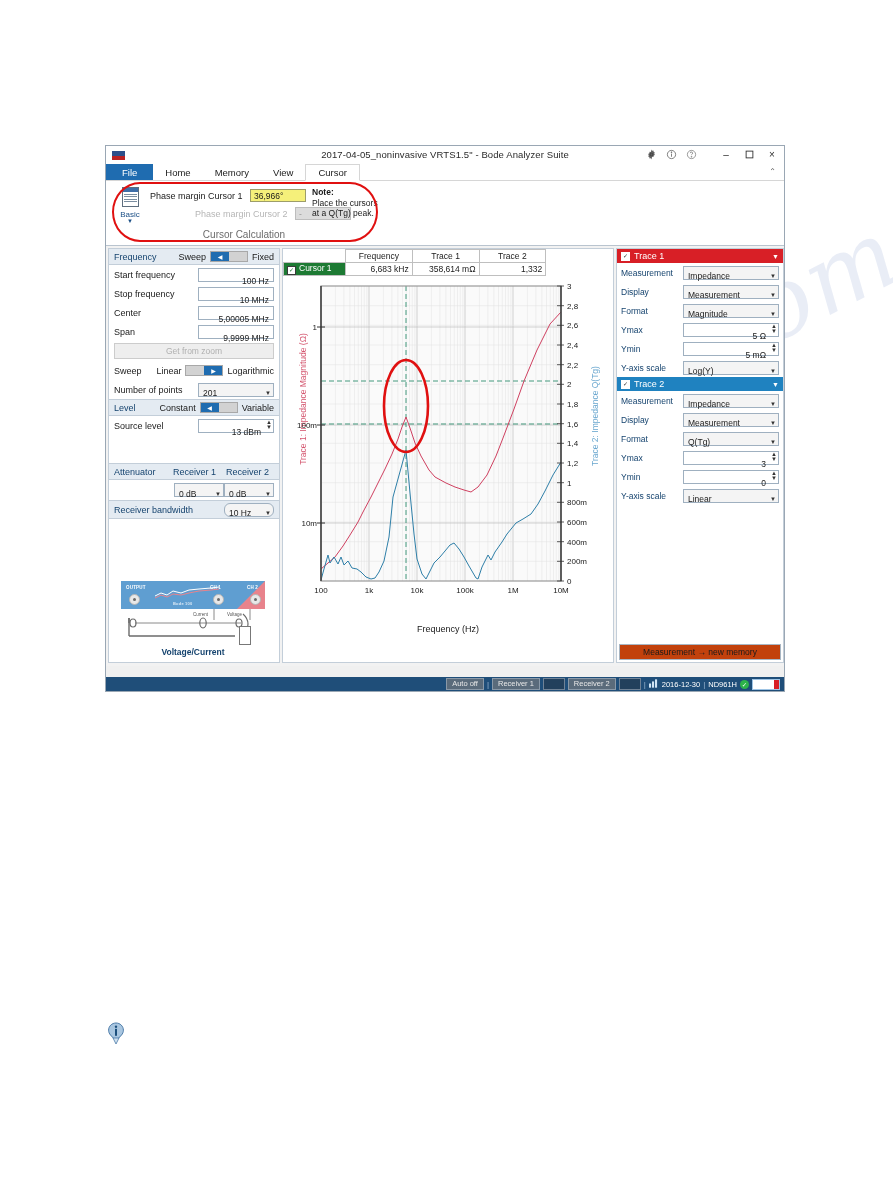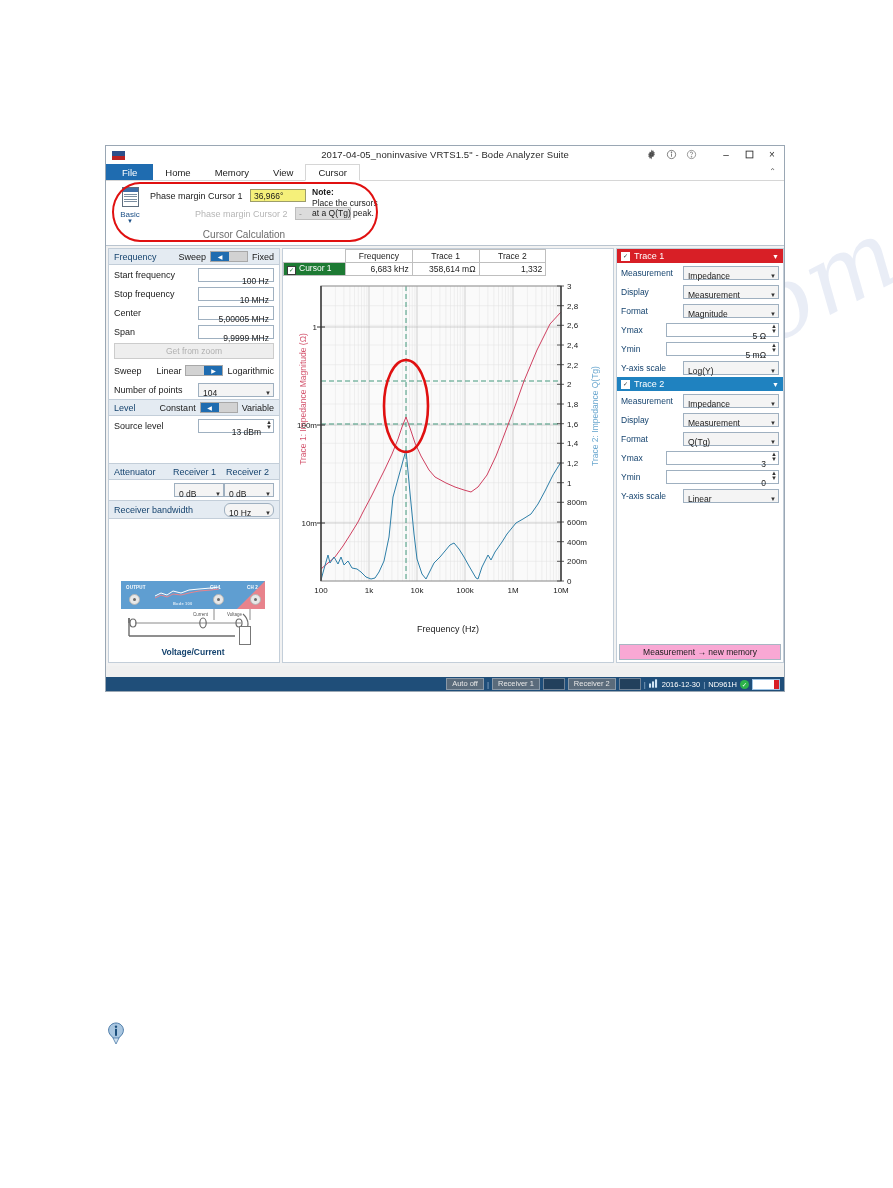--- a/index.html
+++ b/index.html
@@ -405,25 +405,25 @@
   }
   .trace-head .tname { flex: 1 1 auto; }
   .trace-head .tchev { font-size: 7px; }
   .trow {
     display: flex; align-items: center;
     height: 19px; padding: 0 4px;
     font-size: 8.5px;
   }
   .trow .tl { flex: 1 1 auto; color: #15436e; }
   .trow .combo, .trow .txtbox { width: 96px; }
-  .trow .txtbox.spin { width: 113px; }
+  .trow .txtbox.spin { width: 96px; }
   .mem-btn {
     position: absolute; left: 2px; right: 2px; bottom: 2px;
     height: 14px;
-    background: #f9a8d4;
+    background: #c2410c;
     border: 1px solid #a8b6c3;
     display: flex; align-items: center; justify-content: center;
     font-size: 8.5px;
     color: #1a1a1a;
   }
   
   .statusbar {
     position: absolute; left: 0; right: 0; bottom: 0;
     height: 14px;
     background: #1f4e79;
@@ -611,21 +611,21 @@
           <span style="margin-right:4px">Linear</span>
           <div class="toggle right">
               <div class="knob">▶</div>
             </div>
           <span style="margin-left:4px">Logarithmic</span>
         </div>
 
         <div class="field-row">
           <span class="lbl dark">Number of points</span>
           <div class="combo">
-            <span class="cv">104</span>
+            <span class="cv">201</span>
             <span class="carat">▼</span>
           </div>
         </div>
 
         <div class="sec-head">
           <span class="sh-title">Level</span>
           <span class="sh-left">Constant</span>
           <div class="toggle left">
               <div class="knob">◀</div>
             </div>

